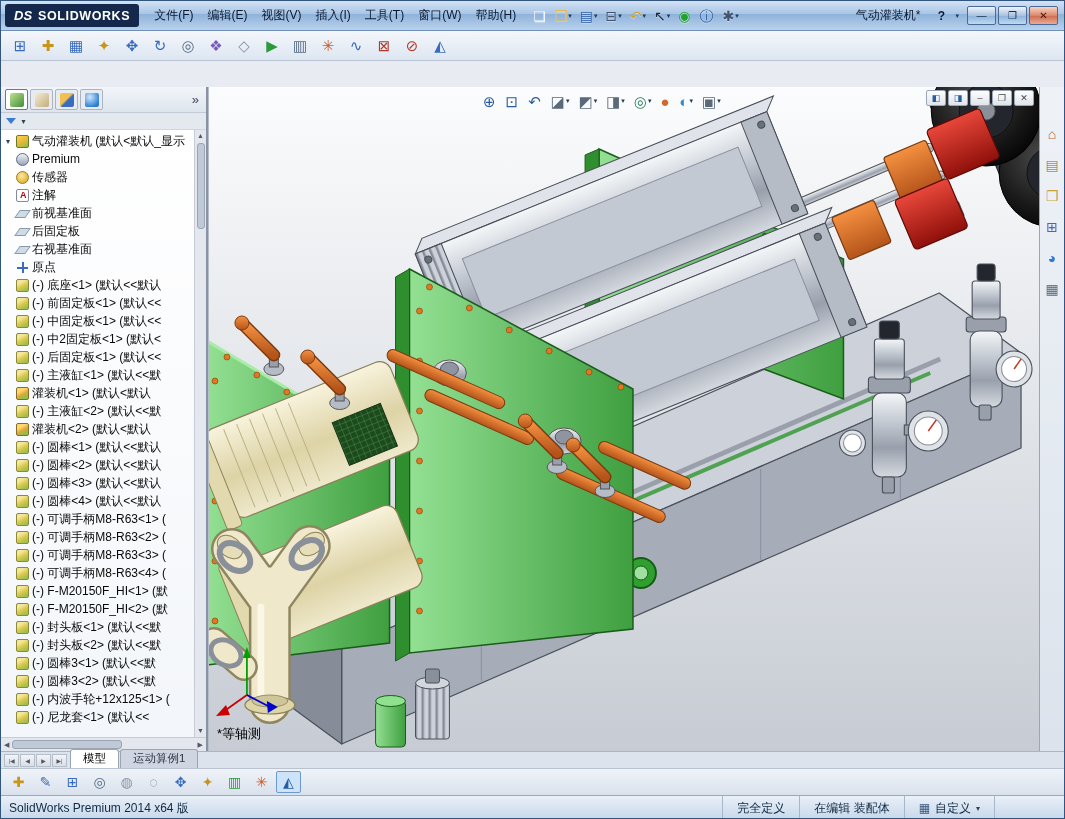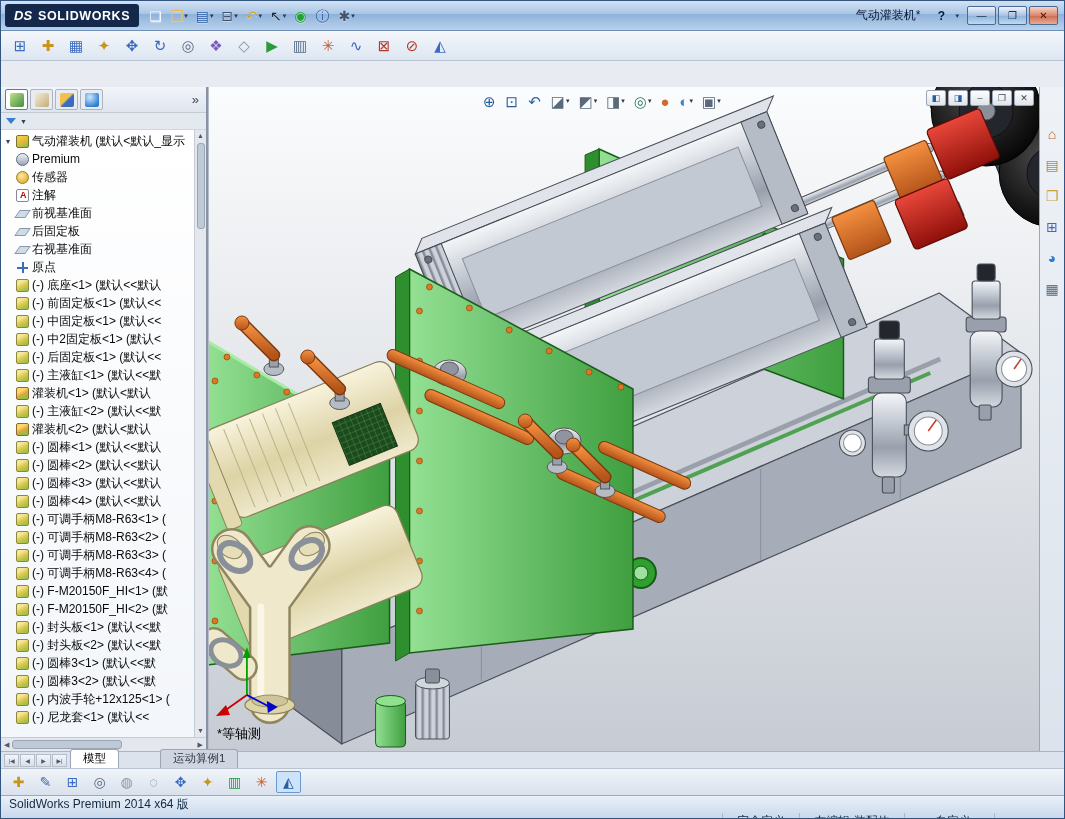--- a/index.html
+++ b/index.html
@@ -133,38 +133,48 @@
     background:linear-gradient(#f0f4f9,#d9e1ec);border-top:1px solid #b8c2d0;
     display:flex;align-items:center;gap:2px;padding-left:5px;}
   .bbtn{width:25px;height:22px;display:flex;align-items:center;justify-content:center;border-radius:2px;
     border:1px solid transparent;}
   .bbtn .glyph{font-size:14px;line-height:1;}
   .bbtn.active{background:#cde3fa;border-color:#6a9ad0;}
 
   
   .statusbar{position:absolute;top:794px;left:0;width:100%;height:25px;
     background:linear-gradient(#e9f0f8,#c7d7ea);border-top:1px solid #9aaabb;
-    display:flex;align-items:stretch;color:#102a44;flex-direction:column;}
+    display:flex;align-items:stretch;color:#102a44;}
   .sb-left{display:flex;align-items:center;padding:0 8px;font-size:12px;}
   .sb-right{margin-left:auto;display:flex;align-items:stretch;border-radius:8px;}
   .sb-seg{display:flex;align-items:center;gap:5px;padding:0 14px;border-left:1px solid #a8b8cb;font-size:12px;}
   .sb-icon{font-size:12px;color:#3a5a80;}
   .sb-caret{font-size:8px;color:#345;}
   .sb-pad{width:70px;border-left:1px solid #a8b8cb;}
 </style>
 </head>
 <body>
 
 <div class="app">
 
   <div class="titlebar">
     <div class="logo">
       <span class="mark">DS</span>
       <span class="text">SOLIDWORKS</span>
     </div>
+    <div class="menubar">
+
+    <span class="menu-item">文件(F)</span>
+        <span class="menu-item">编辑(E)</span>
+        <span class="menu-item">视图(V)</span>
+        <span class="menu-item">插入(I)</span>
+        <span class="menu-item">工具(T)</span>
+        <span class="menu-item">窗口(W)</span>
+        <span class="menu-item">帮助(H)</span>
+      </div>
     <div class="quickbar">
 
         <span class="qbtn">
           <span class="glyph" style="color: rgb(244, 248, 255);">❏</span>
           <span class="caret"></span>
         </span>
 
         <span class="qbtn">
           <span class="glyph" style="color: rgb(232, 184, 74);">❒</span>
           <span class="caret">▾</span>
@@ -915,21 +925,21 @@
     <div class="mnav">
 
         <span class="mnav-btn">|◀</span>
 
         <span class="mnav-btn">◀</span>
 
         <span class="mnav-btn">▶</span>
 
         <span class="mnav-btn">▶|</span>
       </div>
-    <div style="display:flex;align-items:flex-end;gap:40px;">
+    <div style="display:flex;align-items:flex-end;">
 
         <span class="mtab active">模型</span>
 
         <span class="mtab">运动算例1</span>
       </div>
   </div>
 
   <div class="bottom-toolbar">
 
       <span class="bbtn">

